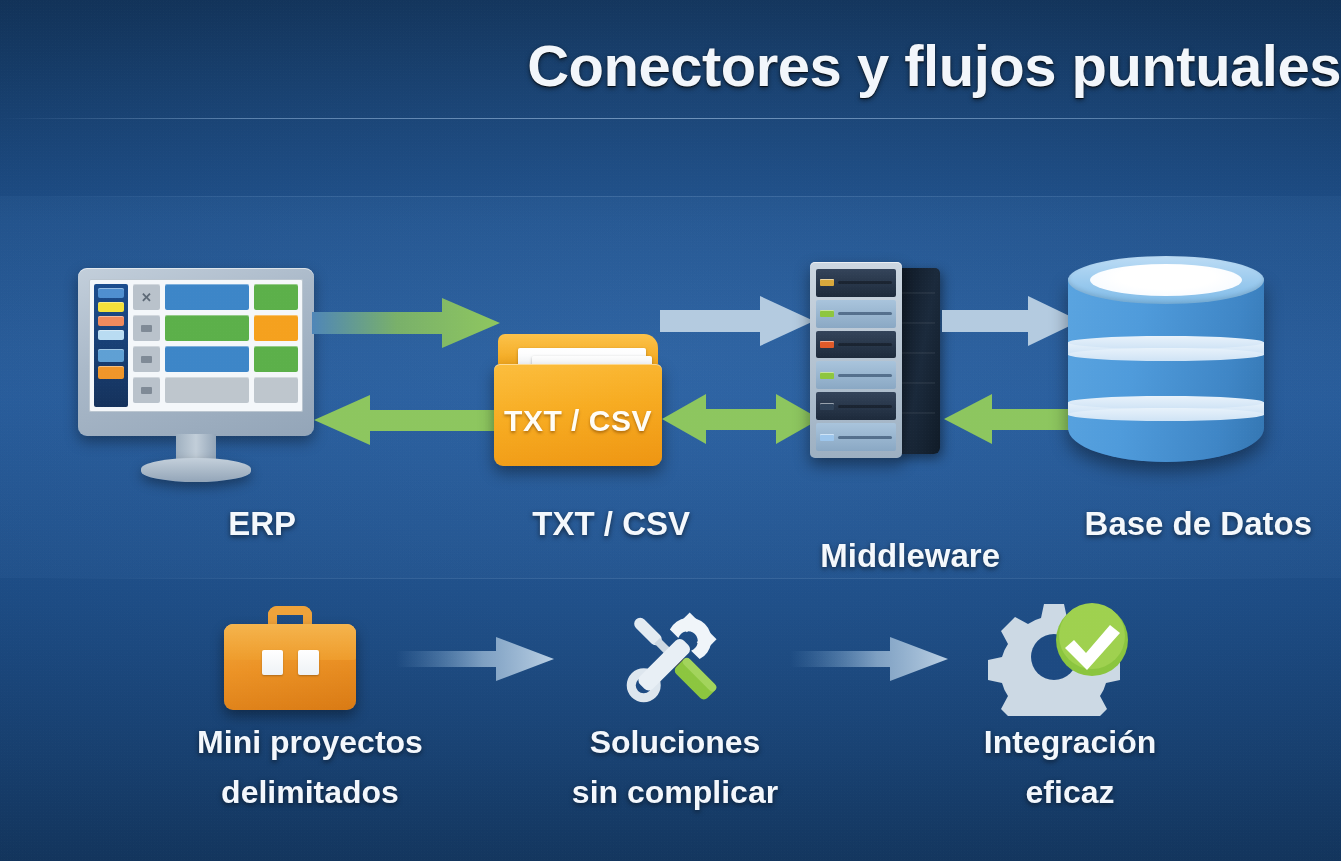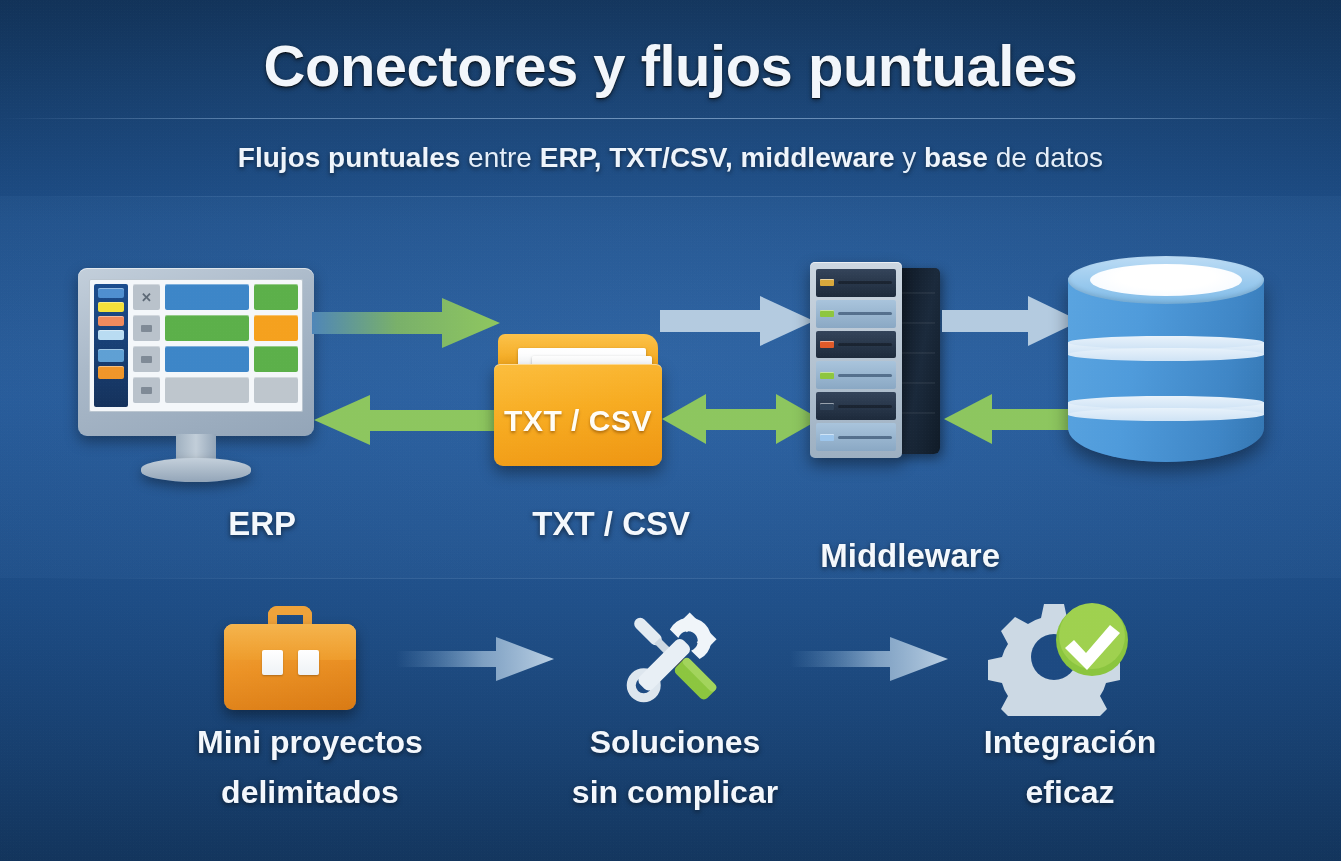--- a/index.html
+++ b/index.html
@@ -42,21 +42,21 @@
     background:linear-gradient(90deg, rgba(160,200,240,0) 0%, rgba(175,210,245,.42) 18%, rgba(190,220,250,.5) 50%, rgba(175,210,245,.42) 82%, rgba(160,200,240,0) 100%);
     pointer-events:none;
   }
   #rule-top    { left:0;  top:118px; width:1341px; }
   #rule-mid-a  { left:40px; top:196px; width:1261px; opacity:.30; }
   #rule-mid-b  { left:40px; top:578px; width:1261px; opacity:.30; }
 
   
   #title {
     position:absolute; left:0; top:32px; width:1341px;
-    text-align:center;
+    text-align:right;
     font-size:58px; font-weight:bold; letter-spacing:-.5px;
     color:#f2f6fb;
     text-shadow:0 2px 5px rgba(0,0,0,.55), 0 1px 1px rgba(0,0,0,.7);
     white-space:nowrap;
   }
   #subtitle {
     position:absolute; left:0; top:142px; width:1341px;
     text-align:center; font-size:28px; white-space:nowrap;
     color:#eef4fb;
     text-shadow:0 2px 4px rgba(0,0,0,.5);
@@ -208,21 +208,20 @@
 <body>
 
 <div id="poster">
 
   <div class="band band-mid"></div>
   <div class="rule" id="rule-top"></div>
   <div class="rule" id="rule-mid-a"></div>
   <div class="rule" id="rule-mid-b"></div>
 
   <div id="title">Conectores y flujos puntuales</div>
-  <div id="subtitle"><span class="b">Flujos puntuales</span><span class="r"> entre </span><span class="b">ERP, TXT/CSV, middleware</span><span class="r"> y </span><span class="b">base</span><span class="r"> de datos</span></div>
 
   <div id="flow">
 
     <div class="node" id="erp-monitor">
       <div class="mon-body">
         <div class="mon-screen">
           <div class="mon-side">
             <i style="background:#4f8fd0"></i>
             <i style="background:#f5e13a"></i>
             <i style="background:#f08a5d"></i>
@@ -365,20 +364,21 @@
       <div class="db-top">
         <div class="db-top-in"></div>
       </div>
     </div>
   </div>
 
   <div id="labels">
     <div class="lbl" id="lbl-0">ERP</div>
     <div class="lbl" id="lbl-1">TXT / CSV</div>
     <div class="lbl" id="lbl-2">Middleware</div>
+    <div class="lbl" id="lbl-3">Base de Datos</div>
   </div>
 
   <div id="bottom">
 
     <div class="bnode" id="briefcase">
       <div class="bc-handle"></div>
       <div class="bc-body"></div>
       <div class="bc-flap"></div>
       <div class="bc-clasp" style="left:38px"></div>
       <div class="bc-clasp" style="left:74px"></div>

